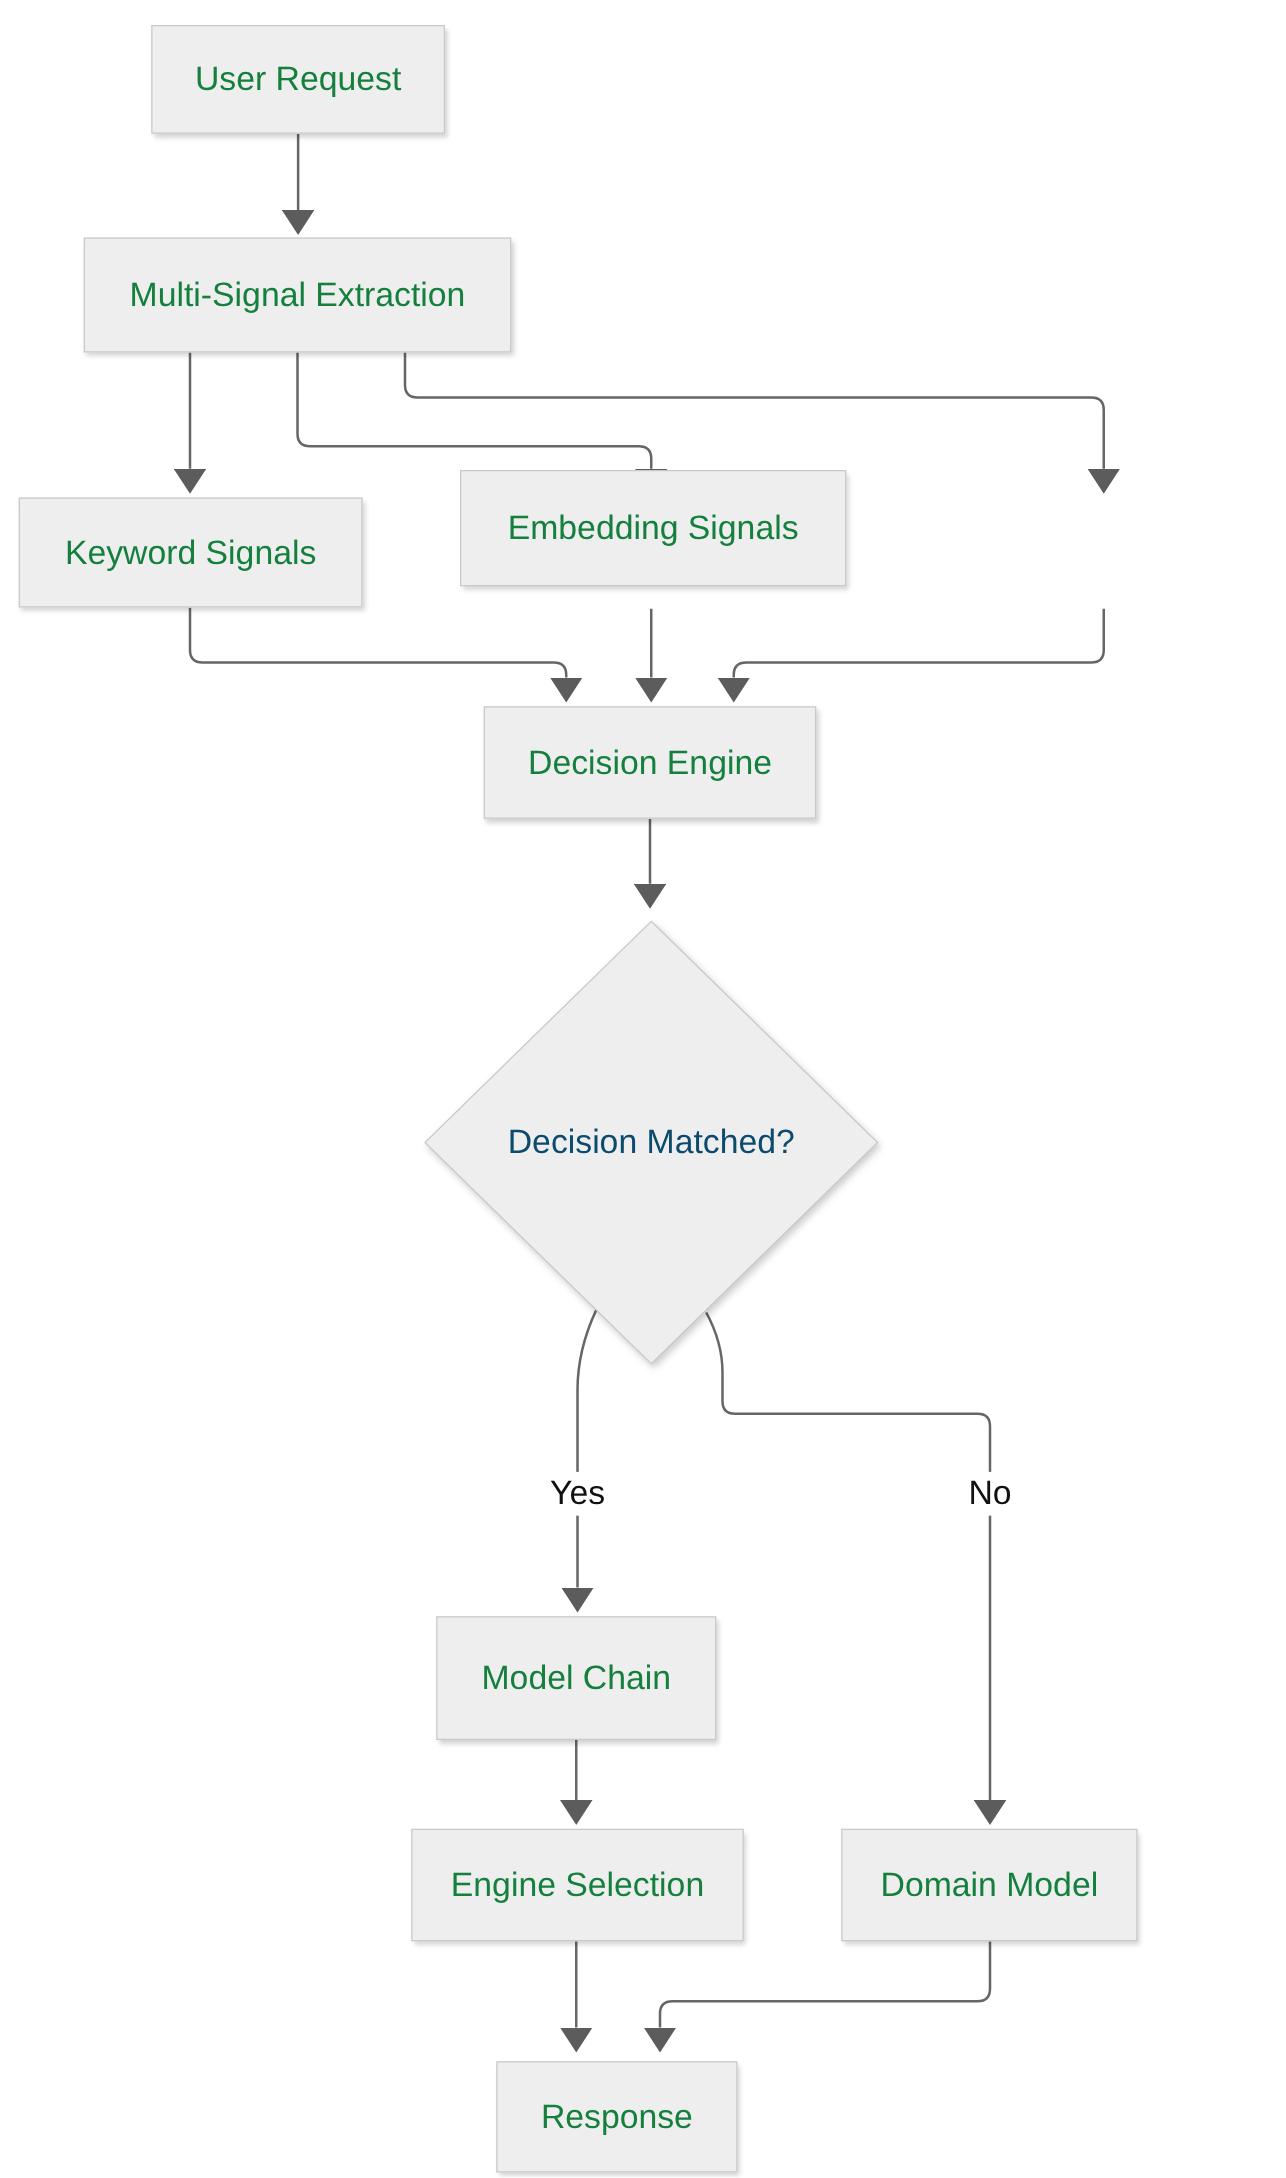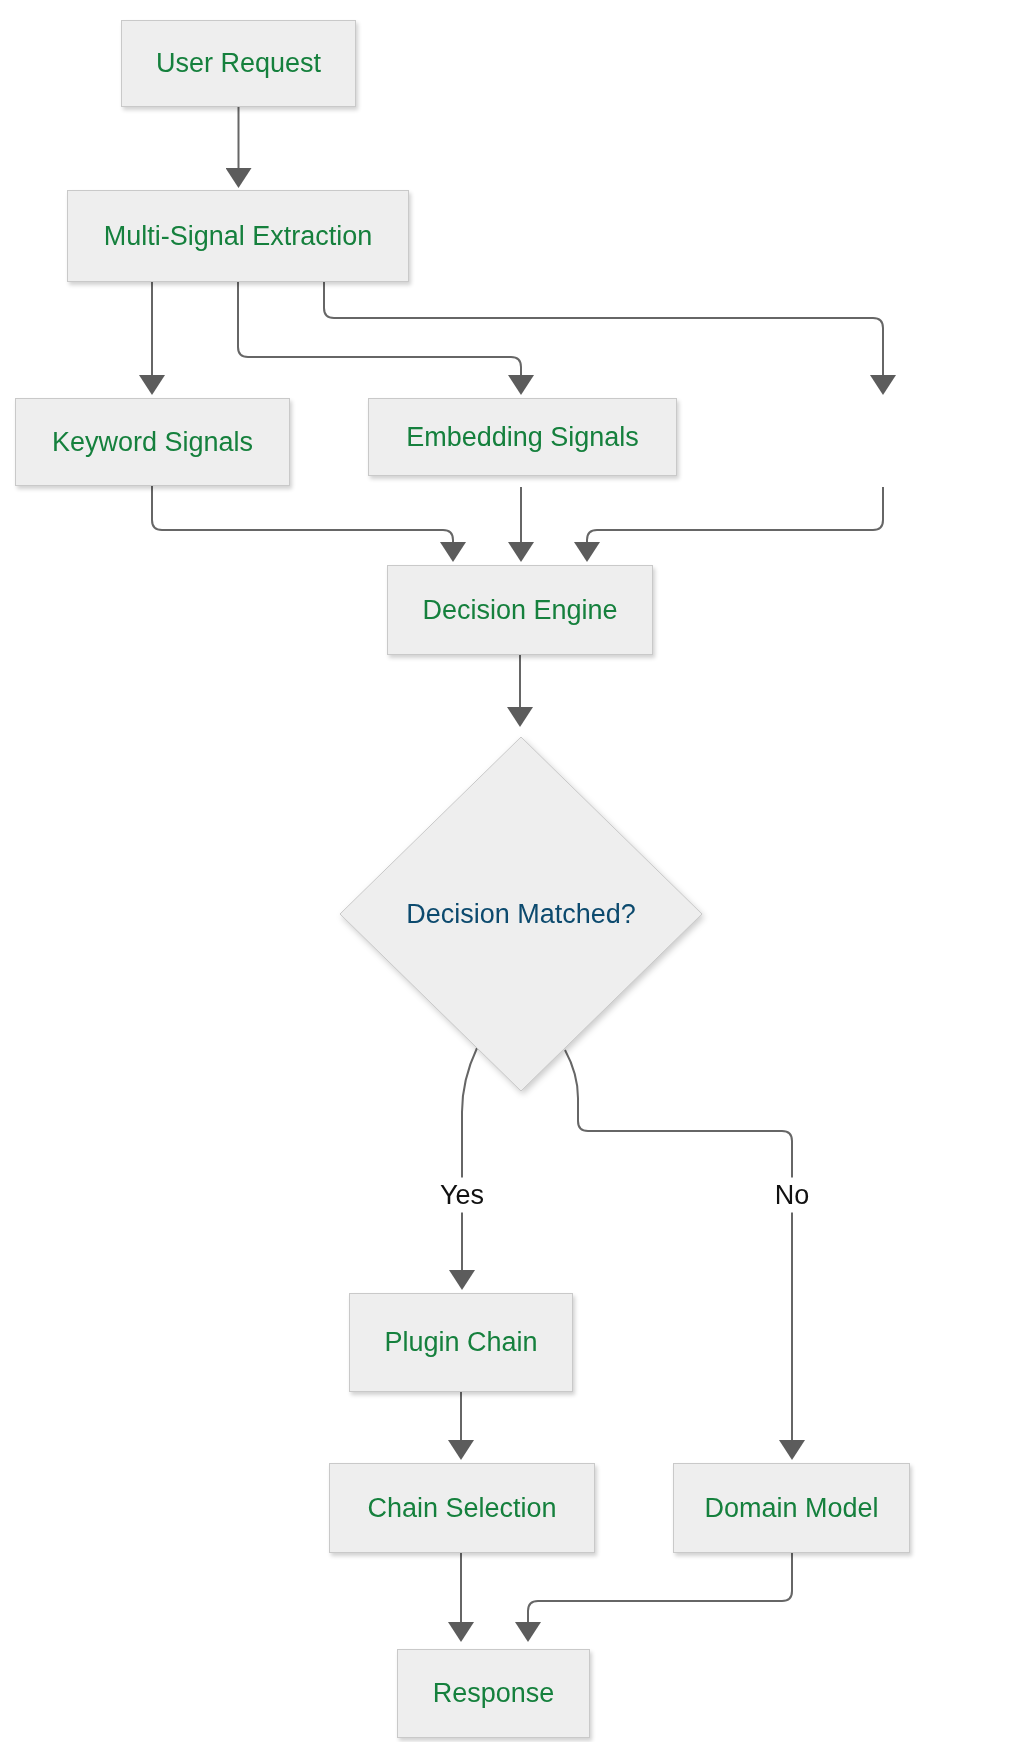--- a/index.html
+++ b/index.html
@@ -109,40 +109,40 @@
   </div>
 
   <div class="node" style="left:67px; top:190px; width:342px; height:92px;text-align:right;">
     <span>Multi-Signal Extraction</span>
   </div>
 
   <div class="node" style="left:15px; top:398px; width:275px; height:88px;">
     <span>Keyword Signals</span>
   </div>
 
-  <div class="node" style="left:368px; top:398px; width:309px; height:78px;">
+  <div class="node" style="left:368px; top:376px; width:309px; height:93px;">
     <span>Embedding Signals</span>
   </div>
 
 
   <div class="node" style="left:387px; top:565px; width:266px; height:90px;">
     <span>Decision Engine</span>
   </div>
 
   <div class="diamond-label" style="left:521px; top:914px;">Decision Matched?</div>
 
   <div class="edge-label" style="left:462px; top:1195px;">Yes</div>
   <div class="edge-label" style="left:792px; top:1195px;">No</div>
 
   <div class="node" style="left:349px; top:1293px; width:224px; height:99px;">
-    <span>Plugin Chain</span>
+    <span>Model Chain</span>
   </div>
 
   <div class="node" style="left:329px; top:1463px; width:266px; height:90px;">
-    <span>Chain Selection</span>
+    <span>Engine Selection</span>
   </div>
 
   <div class="node" style="left:673px; top:1463px; width:237px; height:90px;">
     <span>Domain Model</span>
   </div>
 
   <div class="node" style="left:397px; top:1649px; width:193px; height:89px;">
     <span>Response</span>
   </div>
 

